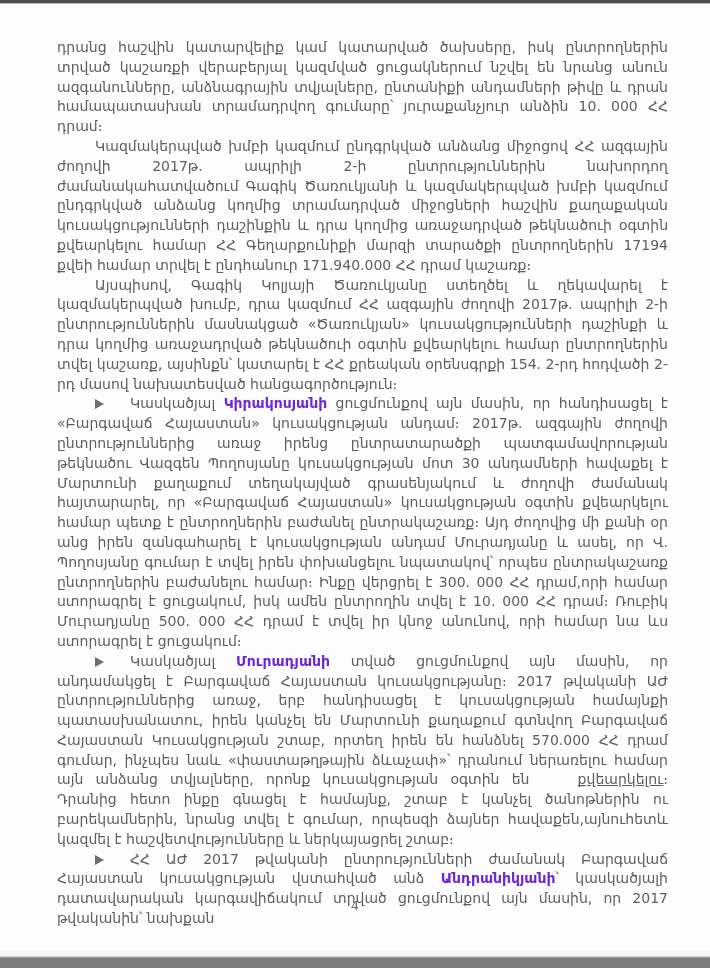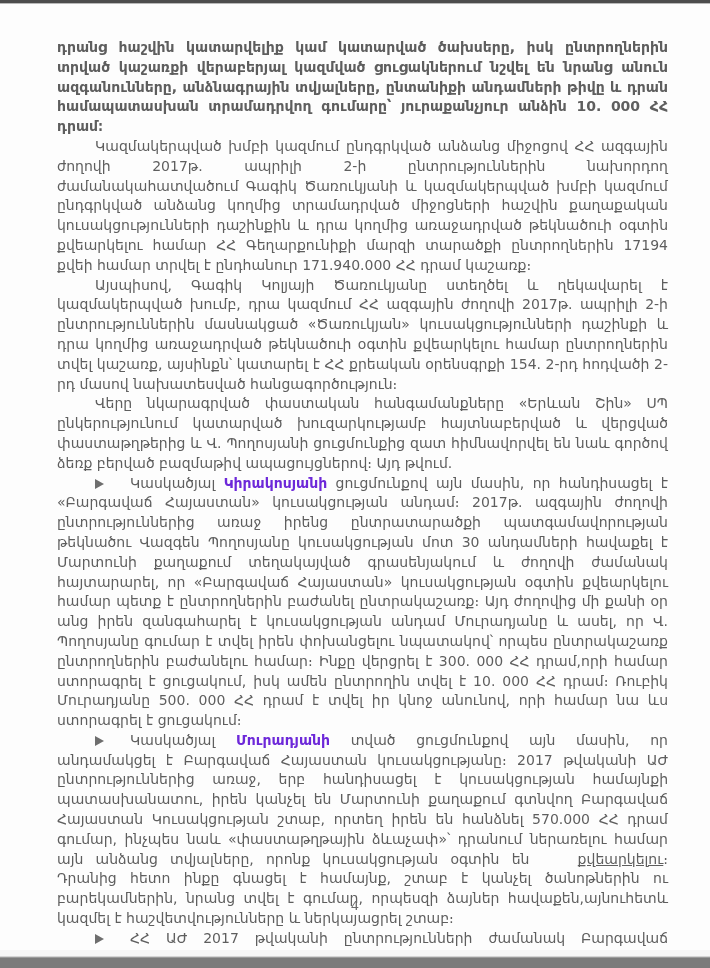--- a/index.html
+++ b/index.html
@@ -35,21 +35,20 @@
     font-size: 14px;
     line-height: 19.8px;
     text-align: justify;
   }
   .para {
     text-indent: 38px;
     margin: 0;
   }
   .para.plain {
     text-indent: 0;
-    font-weight: bold;
   }
   .para .b {
     font-weight: bold;
     color: #6d28d9;
   }
   .para .u {
     text-decoration: underline;
     margin-left: 36px;
   }
   .arrow {
@@ -95,21 +94,20 @@
 </head>
 <body>
 
 <div class="window-top-edge"></div>
 
 <div class="page-surface">
   <div class="text-flow">
       <div class="para plain"><span>դրանց հաշվին կատարվելիք կամ կատարված ծախսերը, իսկ ընտրողներին տրված կաշառքի վերաբերյալ կազմված ցուցակներում նշվել են նրանց անուն ազգանունները, անձնագրային տվյալները, ընտանիքի անդամների թիվը և դրան համապատասխան տրամադրվող գումարը՝ յուրաքանչյուր անձին 10. 000 ՀՀ դրամ։</span></div>
       <div class="para indent"><span>Կազմակերպված խմբի կազմում ընդգրկված անձանց միջոցով ՀՀ ազգային ժողովի 2017թ. ապրիլի 2-ի ընտրություններին նախորդող ժամանակահատվածում Գագիկ Ծառուկյանի և կազմակերպված խմբի կազմում ընդգրկված անձանց կողմից տրամադրված միջոցների հաշվին քաղաքական կուսակցությունների դաշինքին և դրա կողմից առաջադրված թեկնածուի օգտին քվեարկելու համար ՀՀ Գեղարքունիքի մարզի տարածքի ընտրողներին 17194 քվեի համար տրվել է ընդհանուր 171.940.000 ՀՀ դրամ կաշառք։</span></div>
       <div class="para indent"><span>Այսպիսով, Գագիկ Կոլյայի Ծառուկյանը ստեղծել և ղեկավարել է կազմակերպված խումբ, դրա կազմում ՀՀ ազգային ժողովի 2017թ. ապրիլի 2-ի ընտրություններին մասնակցած «Ծառուկյան» կուսակցությունների դաշինքի և դրա կողմից առաջադրված թեկնածուի օգտին քվեարկելու համար ընտրողներին տվել կաշառք, այսինքն՝ կատարել է ՀՀ քրեական օրենսգրքի 154. 2-րդ հոդվածի 2-րդ մասով նախատեսված հանցագործություն։</span></div>
-      <div class="para indent"><span>Վերը նկարագրված փաստական հանգամանքները «Երևան Շին» ՍՊ ընկերությունում կատարված խուզարկությամբ հայտնաբերված և վերցված փաստաթղթերից և Վ. Պողոսյանի ցուցմունքից զատ հիմնավորվել են նաև գործով ձեռք բերված բազմաթիվ ապացույցներով։ Այդ թվում.</span></div>
       <div class="para bullet"><span class="arrow"></span><span>Կասկածյալ </span><span class="b">Կիրակոսյանի</span><span> ցուցմունքով այն մասին, որ հանդիսացել է «Բարգավաճ Հայաստան» կուսակցության անդամ։ 2017թ. ազգային ժողովի ընտրություններից առաջ իրենց ընտրատարածքի պատգամավորության թեկնածու Վազգեն Պողոսյանը կուսակցության մոտ 30 անդամների հավաքել է Մարտունի քաղաքում տեղակայված գրասենյակում և ժողովի ժամանակ հայտարարել, որ «Բարգավաճ Հայաստան» կուսակցության օգտին քվեարկելու համար պետք է ընտրողներին բաժանել ընտրակաշառք։ Այդ ժողովից մի քանի օր անց իրեն զանգահարել է կուսակցության անդամ Մուրադյանը և ասել, որ Վ. Պողոսյանը գումար է տվել իրեն փոխանցելու նպատակով՝ որպես ընտրակաշառք ընտրողներին բաժանելու համար։ Ինքը վերցրել է 300. 000 ՀՀ դրամ,որի համար ստորագրել է ցուցակում, իսկ ամեն ընտրողին տվել է 10. 000 ՀՀ դրամ։ Ռուբիկ Մուրադյանը 500. 000 ՀՀ դրամ է տվել իր կնոջ անունով, որի համար նա ևս ստորագրել է ցուցակում։</span></div>
       <div class="para bullet"><span class="arrow"></span><span>Կասկածյալ </span><span class="b">Մուրադյանի</span><span> տված ցուցմունքով այն մասին, որ անդամակցել է Բարգավաճ Հայաստան կուսակցությանը։ 2017 թվականի ԱԺ ընտրություններից առաջ, երբ հանդիսացել է կուսակցության համայնքի պատասխանատու, իրեն կանչել են Մարտունի քաղաքում գտնվող Բարգավաճ Հայաստան Կուսակցության շտաբ, որտեղ իրեն են հանձնել 570.000 ՀՀ դրամ գումար, ինչպես նաև «փաստաթղթային ձևաչափ»՝ դրանում ներառելու համար այն անձանց տվյալները, որոնք կուսակցության օգտին են </span><span class="u">քվեարկելու</span><span>։ Դրանից հետո ինքը գնացել է համայնք, շտաբ է կանչել ծանոթներին ու բարեկամներին, նրանց տվել է գումար, որպեսզի ձայներ հավաքեն,այնուհետև կազմել է հաշվետվությունները և ներկայացրել շտաբ։</span></div>
       <div class="para bullet"><span class="arrow"></span><span>ՀՀ ԱԺ 2017 թվականի ընտրությունների ժամանակ Բարգավաճ Հայաստան կուսակցության վստահված անձ </span><span class="b">Անդրանիկյանի</span><span>՝ կասկածյալի դատավարական կարգավիճակում տրված ցուցմունքով այն մասին, որ 2017 թվականին՝ նախքան</span></div>
     </div>
   <div class="page-number">4</div>
 </div>
 
 <div class="scroll-zone-bg"></div>
 <div class="scrollbar-track-border"></div>
 <div class="horizontal-scrollbar"></div>

